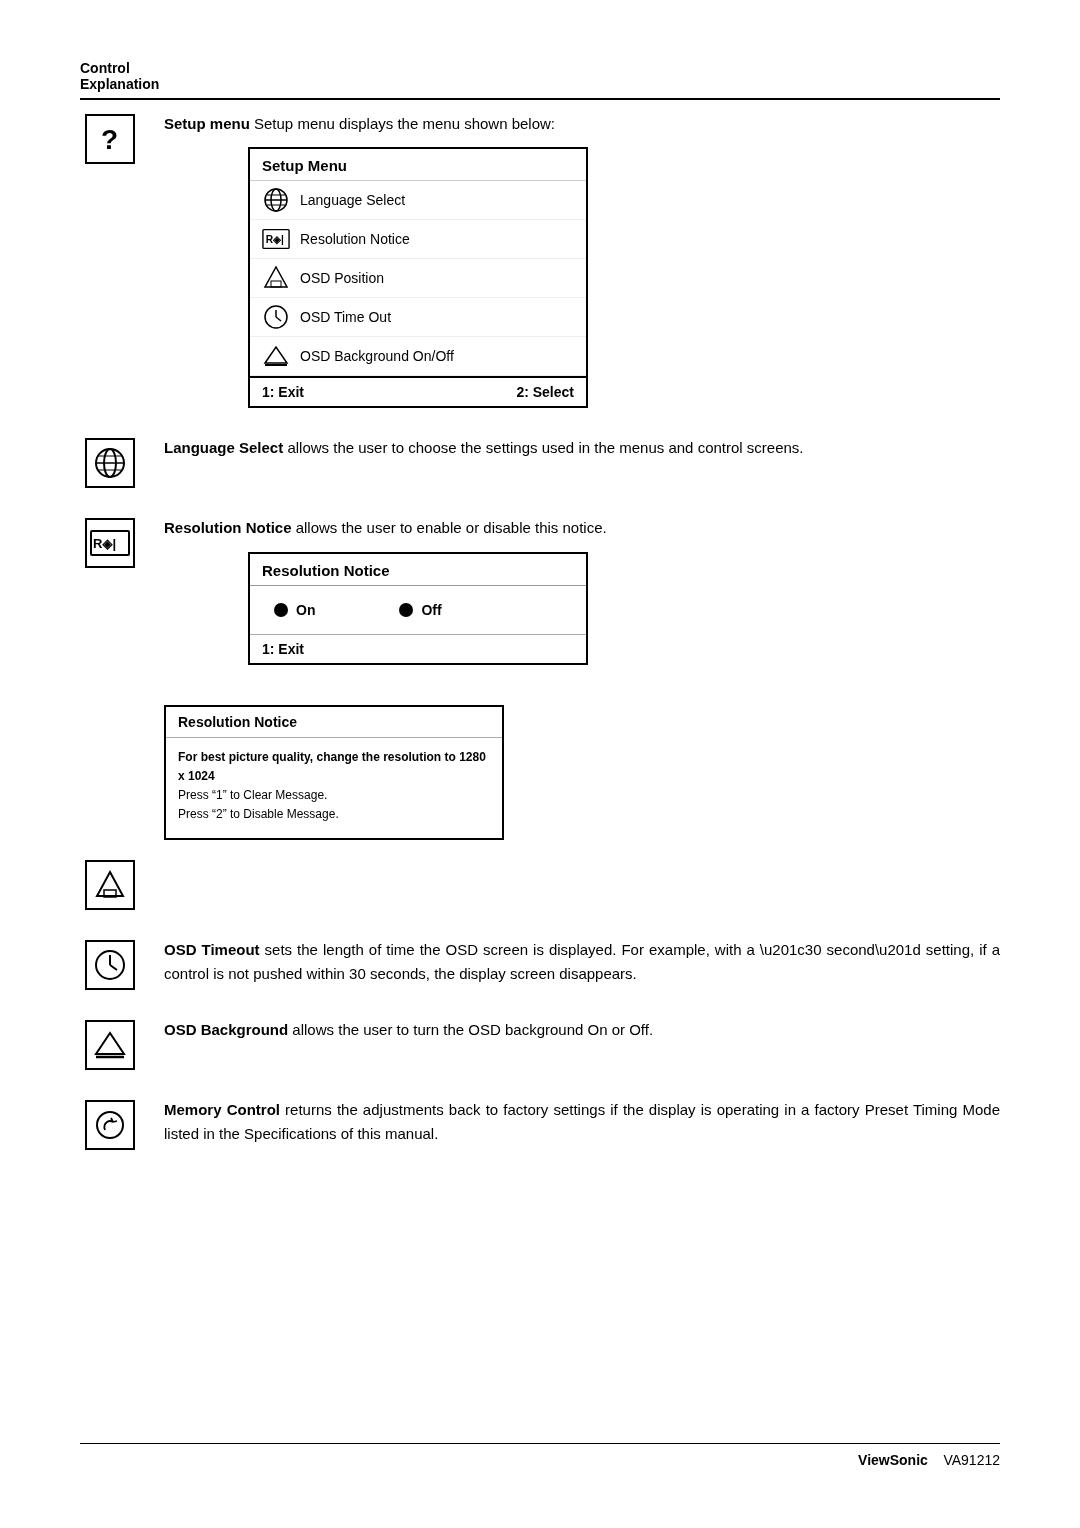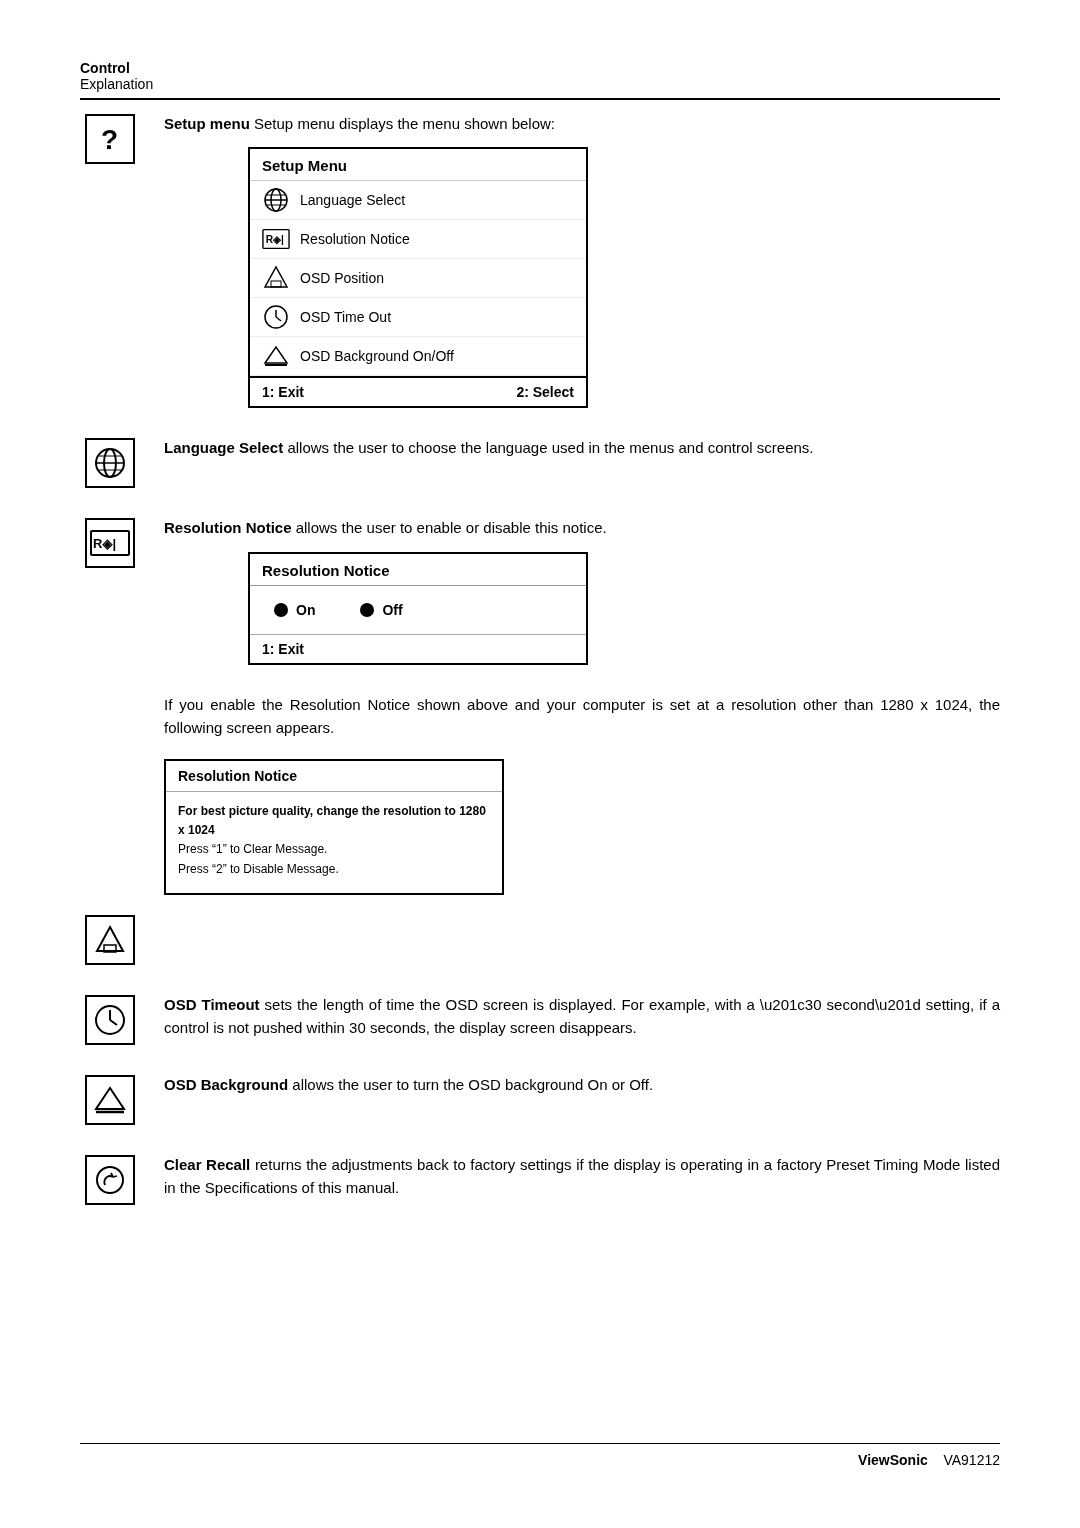--- a/index.html
+++ b/index.html
@@ -24,21 +24,21 @@
       padding-bottom: 6px;
       margin-bottom: 12px;
       flex-direction: column;
     }
     .header-control {
       font-weight: bold;
       font-size: 14px;
       width: 120px;
     }
     .header-explanation {
-      font-weight: normal;
+      font-weight: bold;
       font-size: 14px;
     }
     .content-section {
       display: flex;
       margin-bottom: 28px;
       align-items: flex-start;
       gap: 24px;
     }
     .icon-cell {
       width: 60px;
@@ -119,21 +119,21 @@
     .resolution-box-title {
       font-weight: bold;
       font-size: 15px;
       padding: 8px 12px 6px 12px;
       border-bottom: 1px solid #999;
     }
     .resolution-options {
       display: flex;
       align-items: center;
       padding: 16px 24px;
-      gap: 45px;
+      gap: 84px;
       border-bottom: 1px solid #aaa;
       text-align: right;
     }
     .resolution-option {
       display: flex;
       align-items: center;
       gap: 8px;
       font-size: 14px;
       font-weight: bold;
     }
@@ -294,21 +294,21 @@
           <ellipse cx="17" cy="17" rx="6" ry="14" fill="none" stroke="#000" stroke-width="2"></ellipse>
           <line x1="3" y1="17" x2="31" y2="17" stroke="#000" stroke-width="1.5"></line>
           <line x1="5" y1="10" x2="29" y2="10" stroke="#000" stroke-width="1"></line>
           <line x1="5" y1="24" x2="29" y2="24" stroke="#000" stroke-width="1"></line>
         </svg>
       </div>
     </div>
     <div class="text-cell">
       <p>
         <span class="bold-term">Language Select</span>
-        <span> allows the user to choose the language used in the menus and control screens.</span>
+        <span> allows the user to choose the settings used in the menus and control screens.</span>
       </p>
     </div>
   </div>
 
   <div class="content-section">
     <div class="icon-cell">
       <div class="icon-box">
         <svg width="40" height="26" viewBox="0 0 40 26">
           <rect x="1" y="1" width="38" height="24" fill="none" stroke="#000" stroke-width="2" rx="1"></rect>
           <text x="3" y="18" font-size="13" font-weight="bold" font-family="Arial" fill="#000">R◈|</text>
@@ -334,21 +334,20 @@
           </div>
         </div>
         <div class="resolution-footer">
           <span>1: Exit</span>
         </div>
       </div>
     </div>
   </div>
 
   <div style="margin: 0 0 18px 84px;">
-    <p class="paragraph-text">If you enable the Resolution Notice shown above and your computer is set at a resolution other than 1280 x 1024, the following screen appears.</p>
 
     <div class="resolution-msg-box">
       <div class="resolution-msg-title">Resolution Notice</div>
       <div class="resolution-msg-body">
         <p style="font-weight:bold; margin-bottom:0;">For best picture quality, change the resolution to 1280 x 1024</p>
         <p>Press “1” to Clear Message.</p>
         <p>Press “2” to Disable Message.</p>
       </div>
     </div>
   </div>
@@ -404,21 +403,21 @@
       <div class="icon-box">
         <svg width="34" height="34" viewBox="0 0 34 34">
           <circle cx="17" cy="17" r="13" fill="none" stroke="#000" stroke-width="2"></circle>
           <path d="M12 22 Q10 17 14 14 Q17 12 20 14" fill="none" stroke="#000" stroke-width="1.8"></path>
           <path d="M20 14 L18 10 M20 14 L24 13" fill="none" stroke="#000" stroke-width="1.8"></path>
         </svg>
       </div>
     </div>
     <div class="text-cell">
       <p>
-        <span class="bold-term">Clear Recall</span>
+        <span class="bold-term">Memory Control</span>
         <span> returns the adjustments back to factory settings if the display is operating in a factory Preset Timing Mode listed in the Specifications of this manual.</span>
       </p>
     </div>
   </div>
 
   <div class="footer-bar">
     <div>
       <span class="footer-brand">ViewSonic</span>
       <span>&nbsp;&nbsp;</span>
       <span>VA912</span>

